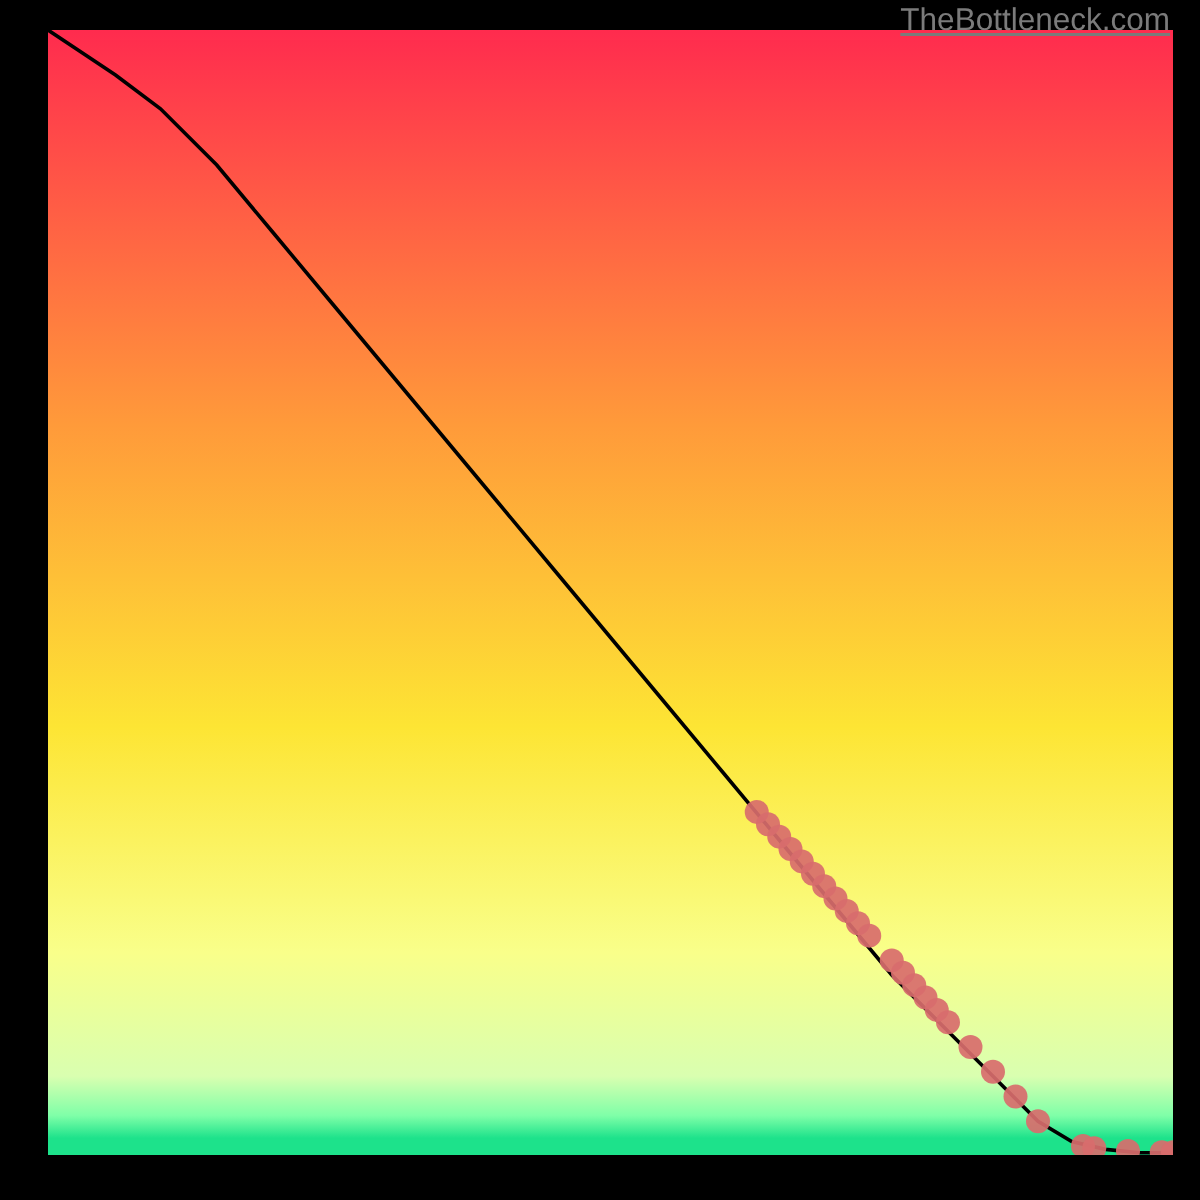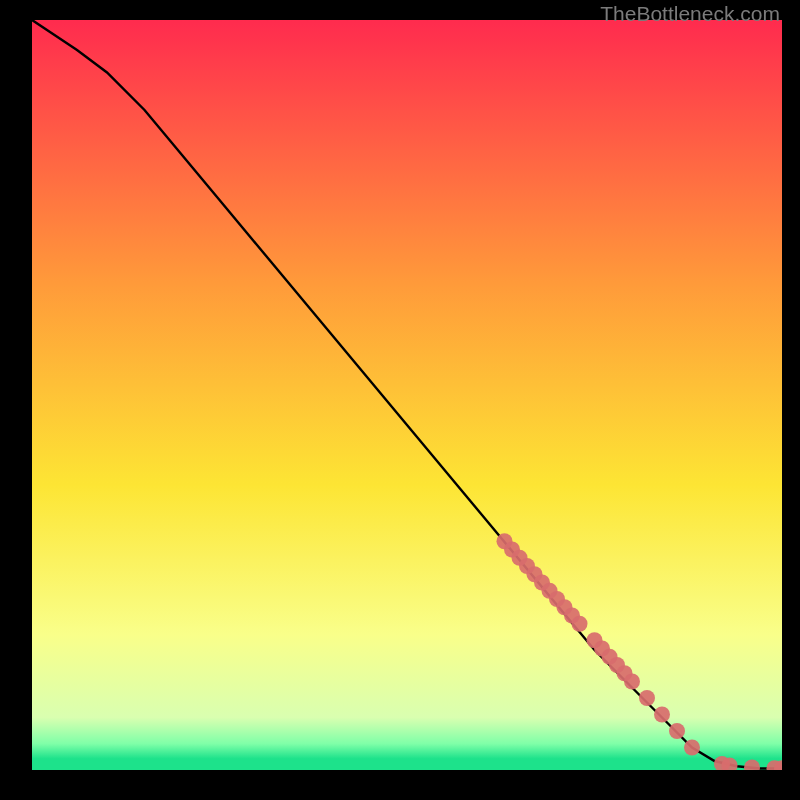--- a/index.html
+++ b/index.html
@@ -28,20 +28,21 @@
   }
   .watermark {
     position: absolute;
     top: 2px;
     right: 20px;
     color: #7b7b7b;
     font-size: 21px;
     letter-spacing: 0px;
     font-weight: 500;
     user-select: none;
+    text-decoration: underline;
   }
   svg { display: block; }
 </style>
 </head>
 <body>
 
 <div class="frame">
   <svg class="plot-area" viewBox="0 0 750 750" width="750" height="750">
     <defs>
       <linearGradient id="bg-grad" x1="0" y1="0" x2="0" y2="1">

